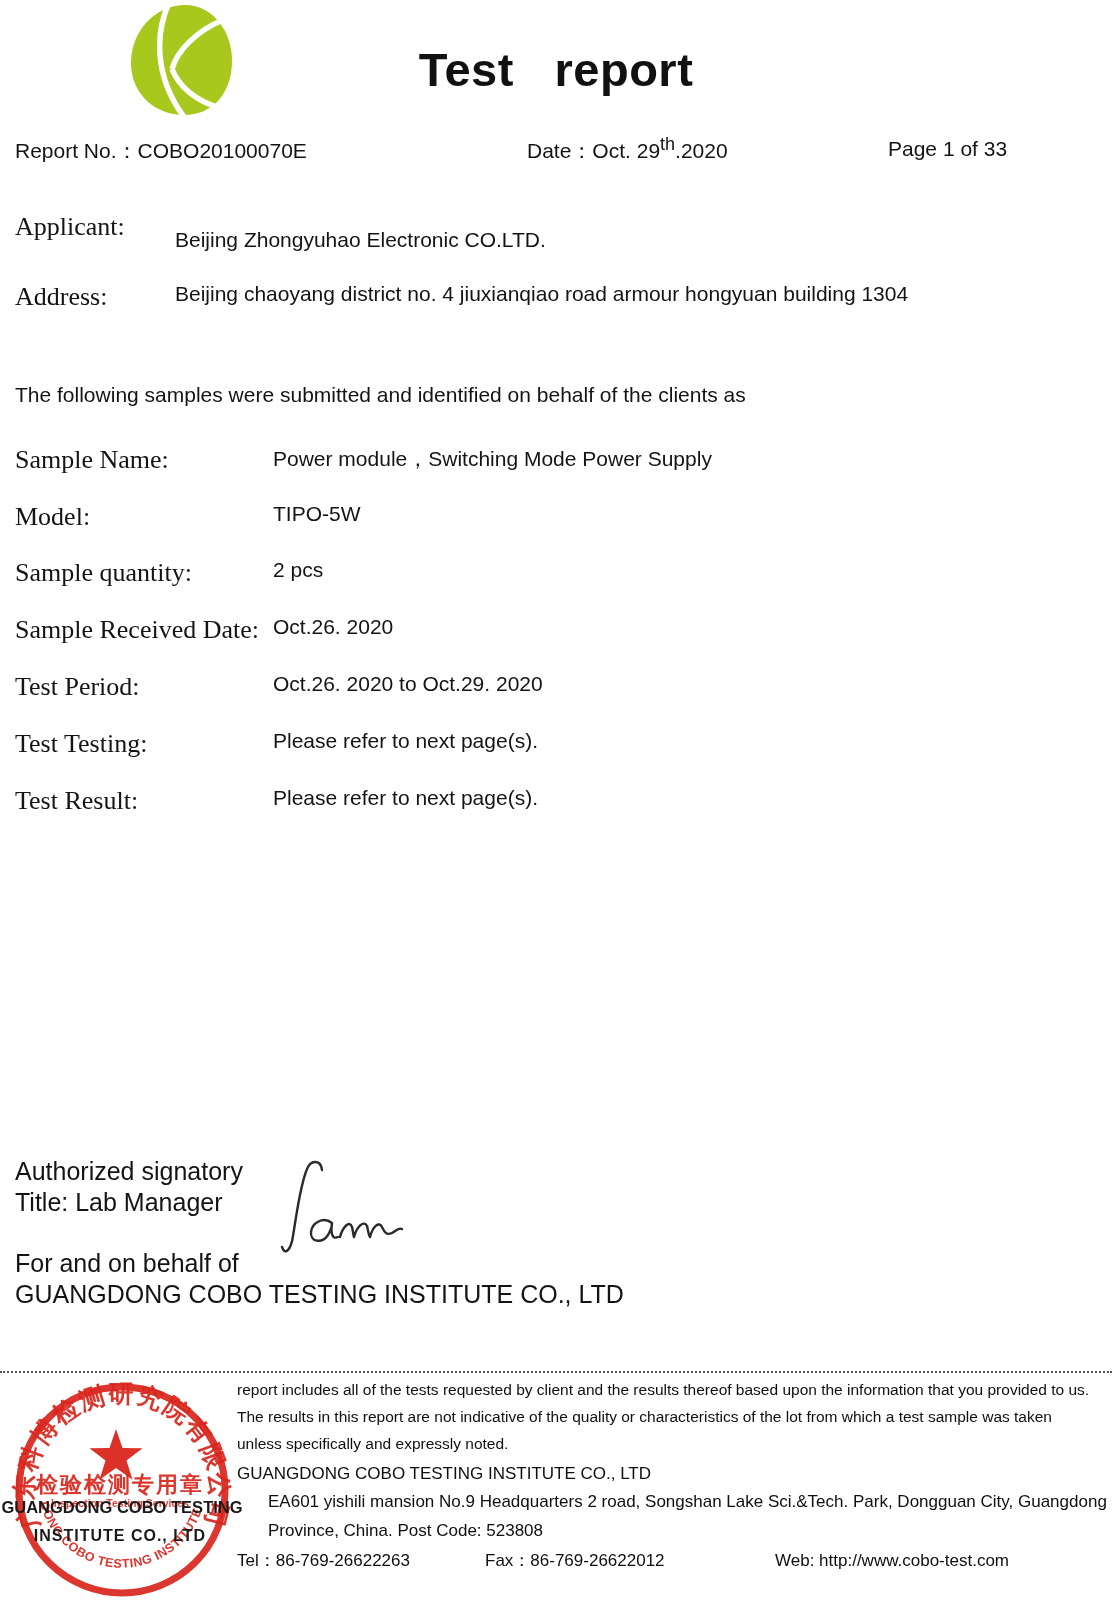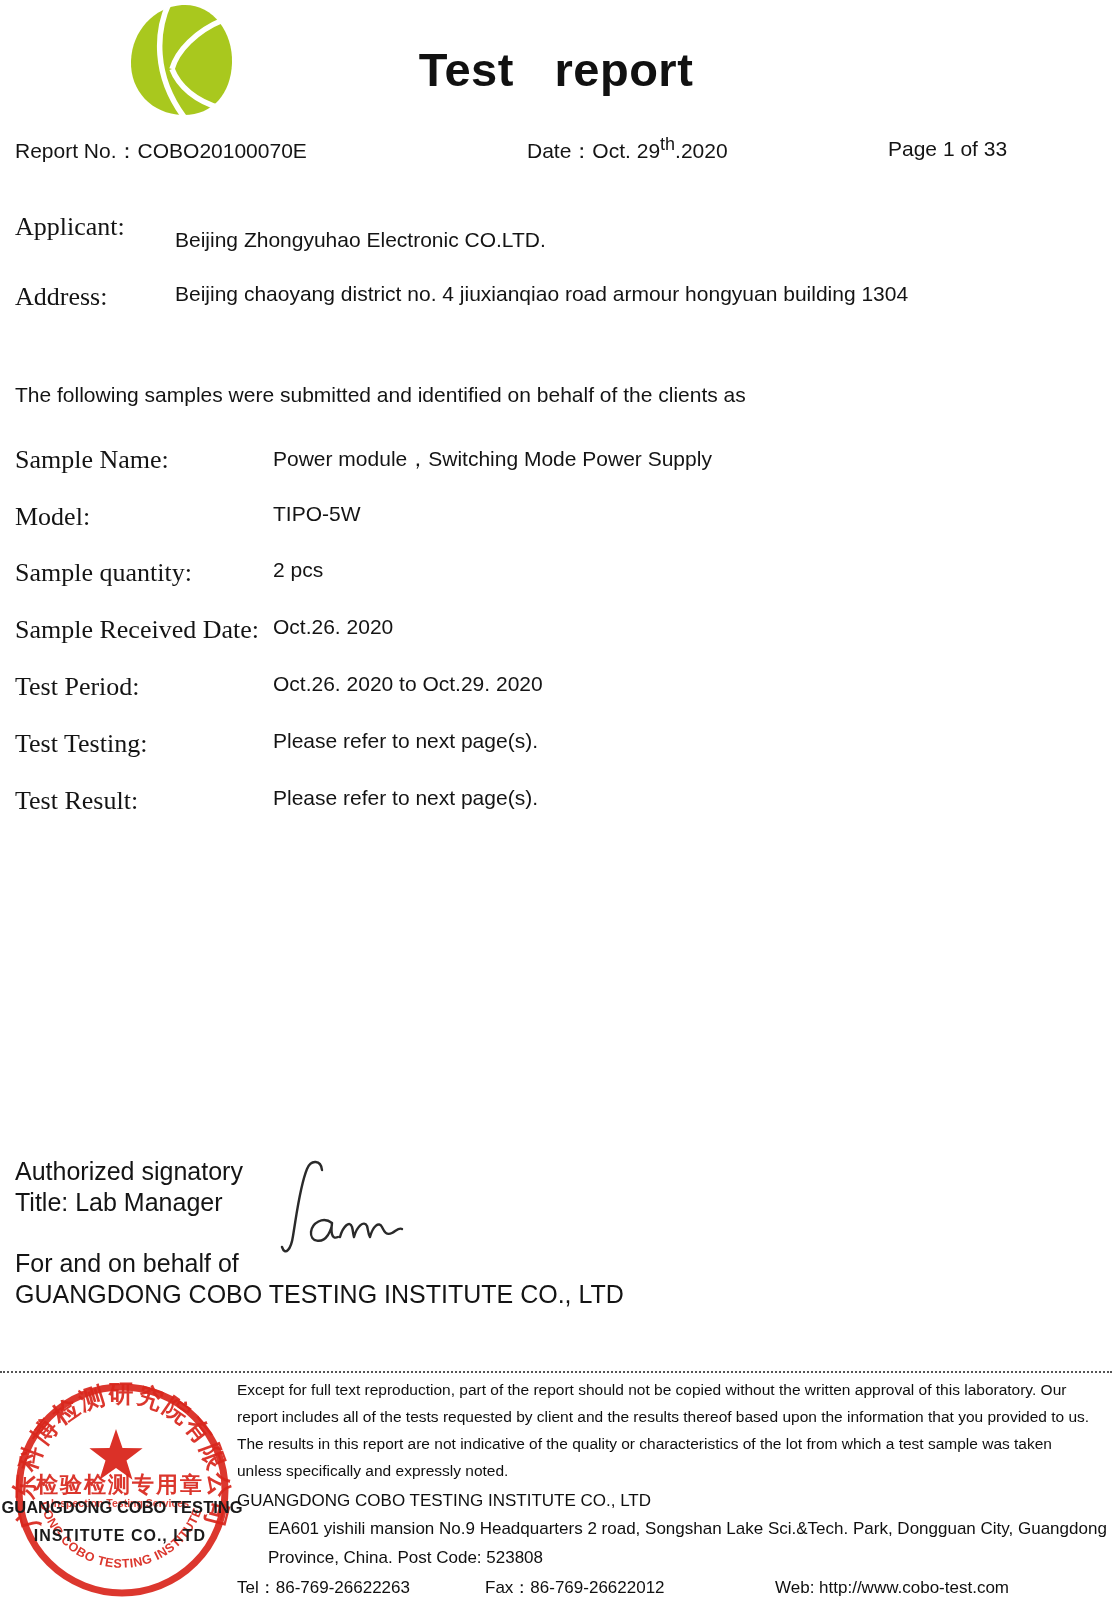--- a/index.html
+++ b/index.html
@@ -115,21 +115,20 @@
       <text x="110" y="127" text-anchor="middle" font-size="10.5" font-weight="bold" fill="#d9261c" opacity="0.85" font-family="Liberation Sans, sans-serif">Inspection Testing Services</text>
       <text font-size="12.5" font-weight="bold" fill="#d9261c" letter-spacing="0.5" opacity="0.92" font-family="Liberation Sans, sans-serif">
         <textPath href="#arcBottom" startOffset="50%" text-anchor="middle">GUANGDONG COBO TESTING INSTITUTE CO.,LTD</textPath>
       </text>
       <text x="112" y="133" text-anchor="middle" font-size="16.5" font-weight="600" fill="#1a1a1a" font-family="Liberation Sans, sans-serif">GUANGDONG COBO TESTING</text>
       <text x="110" y="161" text-anchor="middle" font-size="16" font-weight="600" fill="#1a1a1a" letter-spacing="1" font-family="Liberation Sans, sans-serif">INSTITUTE CO., LTD</text>
     </svg>
   </div>
 
   <div class="abs footer-text">
-    <div class="disc-line">Except for full text reproduction, part of the report should not be copied without the written approval of this laboratory. Our</div>
     <div class="disc-line">report includes all of the tests requested by client and the results thereof based upon the information that you provided to us.</div>
     <div class="disc-line">The results in this report are not indicative of the quality or characteristics of the lot from which a test sample was taken</div>
     <div class="disc-line">unless specifically and expressly noted.</div>
     <div class="ft-company">GUANGDONG COBO TESTING INSTITUTE CO., LTD</div>
     <div class="ft-address">EA601 yishili mansion No.9 Headquarters 2 road, Songshan Lake Sci.&amp;Tech. Park, Dongguan City, Guangdong Province, China. Post Code: 523808</div>
     <div class="ft-contact">
       <span><span>Tel：</span><span>86-769-26622263</span></span>
       <span class="fax"><span>Fax：</span><span>86-769-26622012</span></span>
       <span class="web"><span>Web: </span><span>http://www.cobo-test.com</span></span>
     </div>

